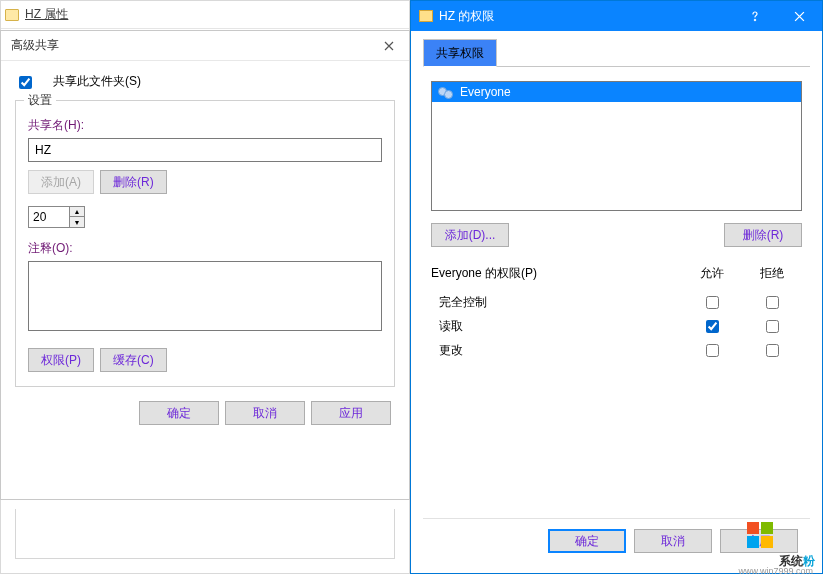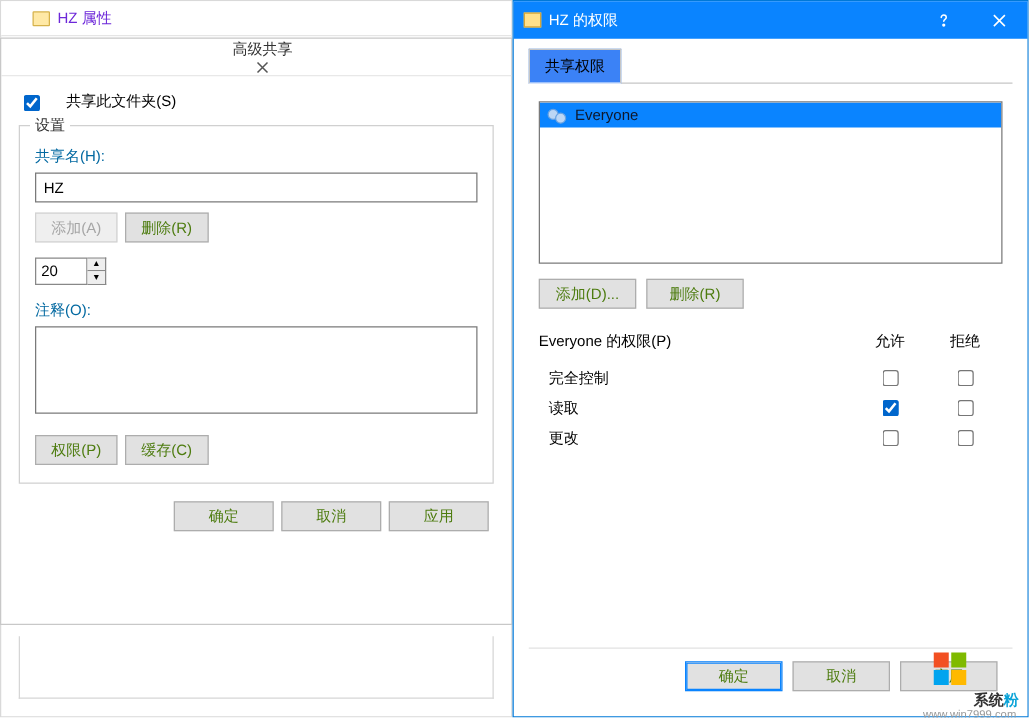--- a/index.html
+++ b/index.html
@@ -1,37 +1,37 @@
 <!DOCTYPE html>
 <html><head>
 <meta charset="utf-8">
 <style>
   * { box-sizing: border-box; font-family: "Microsoft YaHei", "Segoe UI", sans-serif; font-size: 12px; }
   body { margin: 0; width: 823px; height: 574px; background: #fff; overflow: hidden; position: relative; }
 
   
   .prop-window { position: absolute; left: 0; top: 0; width: 410px; height: 574px; border: 1px solid #d9d9d9; background: #fff; }
-  .prop-titlebar { height: 28px; display: flex; align-items: center; background: #fff; border-bottom: 1px solid #e5e5e5; padding: 0 25px; color: #6d28d9; }
+  .prop-titlebar { height: 28px; display: flex; align-items: center; background: #fff; border-bottom: 1px solid #e5e5e5; padding: 0 4px; color: #404040; text-decoration: underline; }
   .folder-ico { width: 14px; height: 12px; background: #ffe9a6; border: 1px solid #d6b24a; border-radius: 1px; margin-right: 6px; display: inline-block; }
   .prop-tabbody { padding: 8px 10px 10px 10px; height: calc(100% - 28px); position: relative; }
 
   
   .adv-dialog { position: absolute; left: 0; top: 30px; width: 410px; height: 470px; border: 1px solid #c8c8c8; background: #fff; }
-  .adv-titlebar { height: 30px; display: flex; align-items: center; justify-content: space-between; padding: 0 0 0 10px; border-bottom: 1px solid #e8e8e8; flex-direction: column; }
+  .adv-titlebar { height: 30px; display: flex; align-items: center; justify-content: space-between; padding: 0 0 0 10px; border-bottom: 1px solid #e8e8e8; }
   .adv-titlebar .title { color: #333; }
   .adv-titlebar .close { width: 40px; height: 100%; display: flex; align-items: center; justify-content: center; color: #555; }
   .adv-body { padding: 12px 14px; }
   .checkbox-row { display: flex; align-items: flex-start; gap: 18px; margin-bottom: 8px; }
   input[type=checkbox] { width: 13px; height: 13px; accent-color: #0066cc; }
 
   .group { border: 1px solid #d0d0d0; padding: 12px 12px 14px 12px; position: relative; margin-top: 6px; }
   .group-legend { position: absolute; top: -9px; left: 8px; background: #fff; padding: 0 4px; color: #333; }
-  .field-label { margin: 4px 0 4px 0; color: #0369a1; }
+  .field-label { margin: 4px 0 4px 0; color: #701a75; }
   .text-input { width: 100%; height: 24px; border: 1px solid #7a7a7a; padding: 2px 6px; background: #fff; }
-  .btn { height: 24px; min-width: 66px; padding: 0 12px; border: 1px solid #adadad; background: #e1e1e1; color: #4d7c0f; display: inline-flex; align-items: center; justify-content: center; cursor: default; }
+  .btn { height: 24px; min-width: 66px; padding: 0 12px; border: 1px solid #adadad; background: #e1e1e1; color: #6d28d9; display: inline-flex; align-items: center; justify-content: center; cursor: default; }
   .btn.disabled { color: #a6a6a6; background: #efefef; border-color: #d2d2d2; }
   .btn-row { display: flex; gap: 6px; margin-top: 8px; }
   .row-between { display: flex; align-items: center; justify-content: space-between; margin-top: 12px; }
   .spinner { display: flex; align-items: center; }
   .spinner input { width: 42px; height: 22px; border: 1px solid #888; padding: 0 4px; }
   .spinner .arrows { display: flex; flex-direction: column; border: 1px solid #888; border-left: none; }
   .spinner .arrows span { width: 14px; height: 10px; display: flex; align-items: center; justify-content: center; font-size: 7px; border-bottom: 1px solid #888; background: #eee; line-height: 1; }
   .spinner .arrows span:last-child { border-bottom: none; }
   .textarea { width: 100%; height: 70px; border: 1px solid #7a7a7a; resize: none; background: #fff; padding: 4px; }
   .bottom-row { display: flex; justify-content: flex-end; gap: 6px; margin-top: 14px; padding-right: 4px; }
@@ -48,27 +48,27 @@
   .perm-titlebar .tb-btn svg { stroke: #fff; }
   .folder-ico2 { width: 14px; height: 12px; background: #ffe08a; border: 1px solid #d6a637; margin-right: 6px; display: inline-block; }
 
   .perm-body { padding: 8px 12px 10px 12px; display: flex; flex-direction: column; height: calc(100% - 30px); }
   .tabstrip { display: flex; border-bottom: 1px solid #c6c6c6; }
   .tab { padding: 5px 12px 4px 12px; border: 1px solid #c6c6c6; border-bottom: 1px solid #fff; margin-bottom: -1px; background: #3b82f6; }
   .content-pad { padding: 14px 8px 6px 8px; flex: 1; display: flex; flex-direction: column; }
   .label { margin-bottom: 6px; color: #222; }
   .listbox { flex: 0 0 130px; border: 1px solid #7a7a7a; background: #fff; overflow: hidden; }
   .list-item { height: 20px; display: flex; align-items: center; gap: 6px; padding: 0 6px; }
-  .list-item.selected { background: #0a84ff; color: #0f172a; }
+  .list-item.selected { background: #0a84ff; color: #ffffff; }
   .group-icon { width: 16px; height: 14px; position: relative; }
   .group-icon::before, .group-icon::after { content: ""; position: absolute; width: 7px; height: 7px; border-radius: 50%; background: #bcd6f5; border: 1px solid #6aa3e2; }
   .group-icon::before { left: 0; top: 2px; }
   .group-icon::after { left: 6px; top: 5px; }
 
-  .addrem-row { display: flex; justify-content: flex-start; gap: 8px; margin: 12px 0 18px 0; }
+  .addrem-row { display: flex; justify-content: space-between; gap: 8px; margin: 12px 0 18px 0; }
   .addrem-row .btn { min-width: 78px; }
 
   .perm-table-head { display: flex; align-items: center; margin-bottom: 8px; }
   .perm-table-head .col-name { flex: 1; }
   .perm-table-head .col-a, .perm-table-head .col-d { width: 60px; text-align: center; }
   .perm-row { display: flex; align-items: center; height: 24px; }
   .perm-row .pname { flex: 1; padding-left: 8px; }
   .perm-row .pcell { width: 60px; text-align: center; }
   .perm-list { flex: 1; }
 

